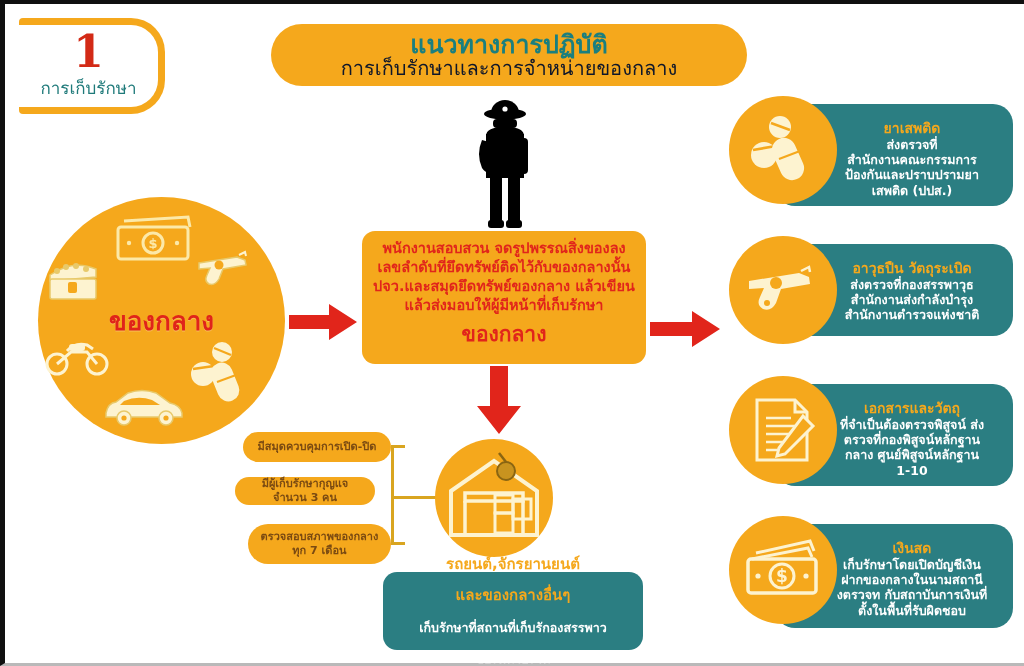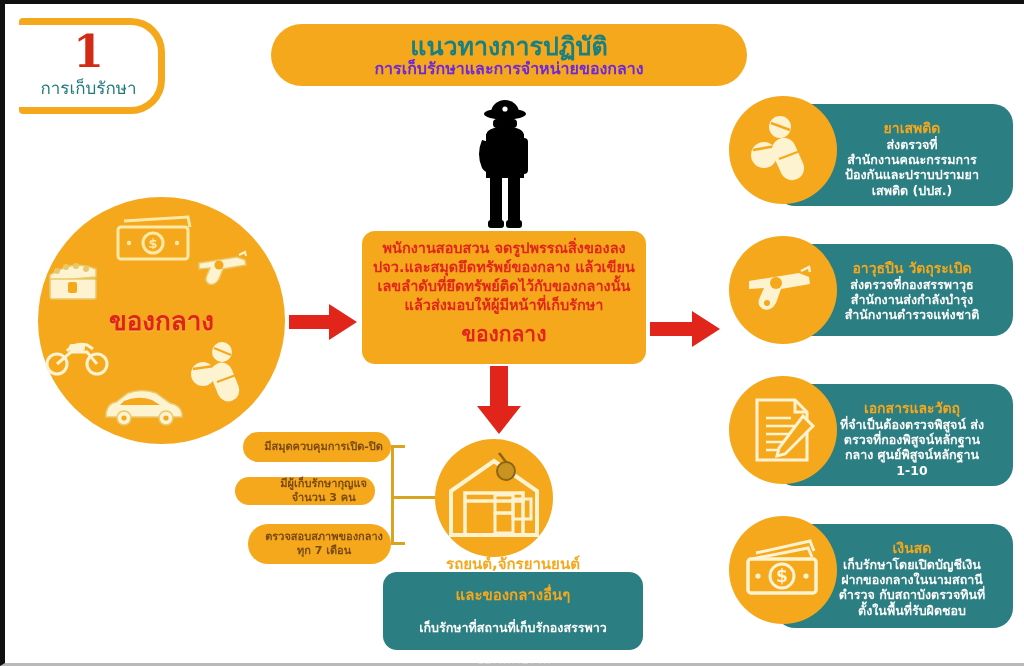--- a/index.html
+++ b/index.html
@@ -33,21 +33,21 @@
   #badge .cap{color:#1f7a7a;font-size:17px;font-weight:normal;margin-top:1px;}
 
   
   #title{
     position:absolute;left:266px;top:20px;width:476px;height:62px;
     background:var(--orange);border-radius:34px;
     display:flex;flex-direction:column;align-items:center;justify-content:center;
     text-align:center;line-height:1.08;
   }
   #title .l1{color:#1a7f7f;font-size:25px;font-weight:bold;}
-  #title .l2{color:#6d28d9;font-size:16px;font-weight:bold;}
+  #title .l2{color:#0f172a;font-size:20px;font-weight:normal;}
 
   
   #police{position:absolute;left:455px;top:96px;width:90px;height:130px;}
 
   
   #goods{
     position:absolute;left:33px;top:193px;width:247px;height:247px;
     border-radius:50%;background:var(--orange);
   }
   #goods .lbl{
@@ -65,21 +65,21 @@
   }
   #centerbox .body{color:#e1251b;font-size:14.5px;font-weight:bold;line-height:1.32;}
   #centerbox .big{color:#e1251b;font-size:21px;font-weight:bold;margin-top:1px;}
   #arrow-left{position:absolute;left:284px;top:296px;}
   #arrow-right{position:absolute;left:645px;top:303px;}
   #arrow-down{position:absolute;left:470px;top:362px;}
 
   
   .pill{
     position:absolute;background:var(--orange);border-radius:22px;
-    display:flex;align-items:center;justify-content:flex-end;text-align:center;
+    display:flex;align-items:center;justify-content:center;text-align:center;
     color:#7a4a12;font-size:11px;font-weight:bold;line-height:1.25;
     padding:3px 8px;box-sizing:border-box;
   }
   #pill1{left:238px;top:428px;width:148px;height:30px;}
   #pill2{left:230px;top:473px;width:140px;height:28px;}
   #pill3{left:243px;top:520px;width:143px;height:40px;}
 
   
   .conn{position:absolute;background:var(--gold);}
 
@@ -204,22 +204,22 @@
     </svg>
     <div class="lbl">ของกลาง</div>
   </div>
 
   <svg id="arrow-left" width="70" height="44" viewBox="0 0 70 44">
     <path d="M0 15 L40 15 L40 4 L68 22 L40 40 L40 29 L0 29 Z" fill="#e1251b"></path>
   </svg>
 
   <div id="centerbox">
     <div class="body">พนักงานสอบสวน จดรูปพรรณสิ่งของลง</div>
+    <div class="body">เลขลำดับที่ยึดทรัพย์ติดไว้กับของกลางนั้น</div>
     <div class="body">ปจว.และสมุดยึดทรัพย์ของกลาง แล้วเขียน</div>
-    <div class="body">เลขลำดับที่ยึดทรัพย์ติดไว้กับของกลางนั้น</div>
     <div class="body">แล้วส่งมอบให้ผู้มีหน้าที่เก็บรักษา</div>
     <div class="big">ของกลาง</div>
   </div>
 
   <svg id="arrow-right" width="72" height="44" viewBox="0 0 72 44">
     <path d="M0 15 L42 15 L42 4 L70 22 L42 40 L42 29 L0 29 Z" fill="#e1251b"></path>
   </svg>
 
   <svg id="arrow-down" width="48" height="70" viewBox="0 0 48 70">
     <path d="M15 0 L33 0 L33 40 L46 40 L24 68 L2 40 L15 40 Z" fill="#e1251b"></path>
@@ -319,21 +319,21 @@
         <path d="M56 22 L66 32 L38 60 L30 62 L32 54 Z" fill="#f5a81c" stroke="#fdf3d0" stroke-width="3"></path>
       </svg>
     </div>
   </div>
 
   <div class="card" id="card4">
     <div class="teal">
       <span class="h">เงินสด</span>
       <span class="b">เก็บรักษาโดยเปิดบัญชีเงิน</span>
       <span class="b">ฝากของกลางในนามสถานี</span>
-      <span class="b">ตำรวจ กับสถาบังตรวจทินที่</span>
+      <span class="b">งตรวจท กับสถาบันการเงินที่</span>
       <span class="b">ตั้งในพื้นที่รับผิดชอบ</span>
     </div>
     <div class="circ">
       <svg width="86" height="62" viewBox="0 0 86 62">
         <path d="M16 14 L70 2 L74 12" fill="none" stroke="#fdf3d0" stroke-width="3"></path>
         <path d="M12 20 L68 9 L72 18" fill="none" stroke="#fdf3d0" stroke-width="3"></path>
         <rect x="8" y="20" width="68" height="34" rx="3" fill="none" stroke="#fdf3d0" stroke-width="3.5"></rect>
         <circle cx="42" cy="37" r="12" fill="none" stroke="#fdf3d0" stroke-width="3"></circle>
         <text x="42" y="43" font-size="17" fill="#fdf3d0" text-anchor="middle" font-weight="bold">$</text>
         <circle cx="18" cy="37" r="2.6" fill="#fdf3d0"></circle>

